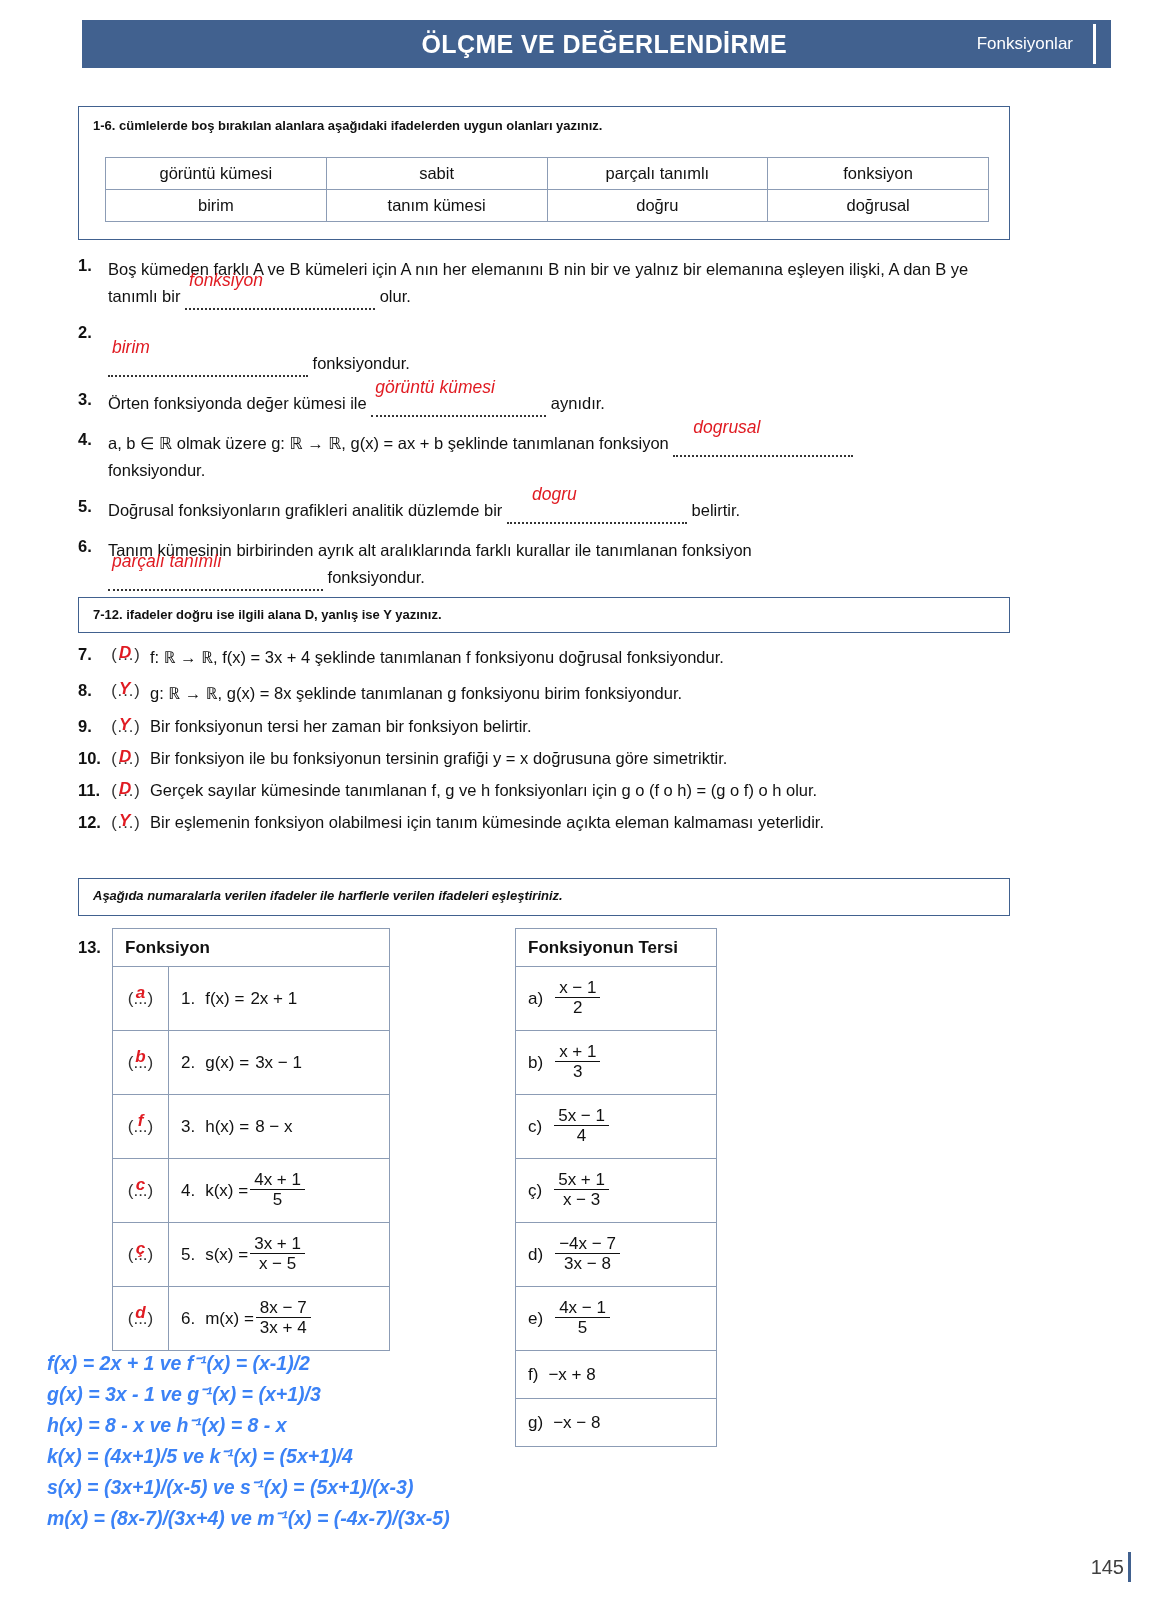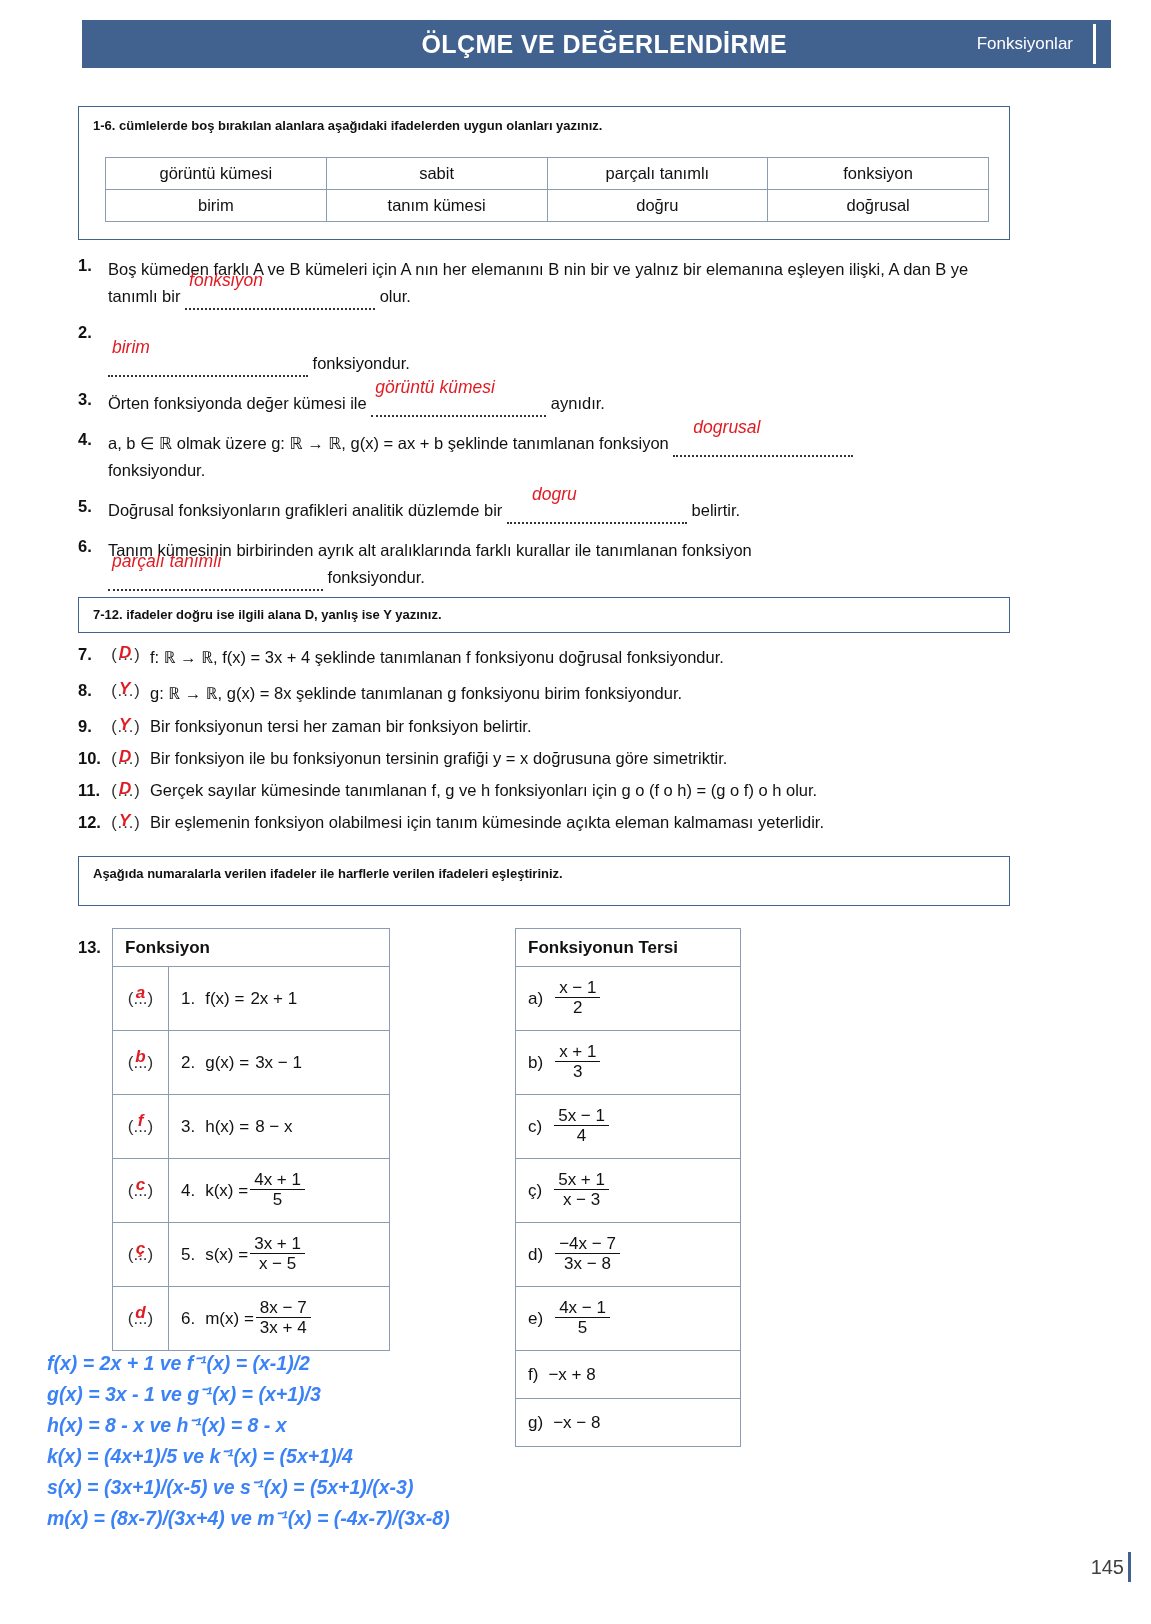--- a/index.html
+++ b/index.html
@@ -117,21 +117,21 @@
     position: absolute;
     left: 11px; top: -2px;
     color: #e01b22;
     font-style: italic;
     font-weight: bold;
     font-size: 17px;
   }
   .tf-text { flex: 1; padding-left: 6px; }
 
   
-  #match-box { left: 78px; top: 856px; width: 932px; height: 50px; }
+  #match-box { left: 78px; top: 878px; width: 932px; height: 38px; font-style: italic; }
   #match-title { position: absolute; left: 14px; top: 9px; }
 
   #match-num {
     position: absolute;
     left: 78px; top: 938px;
     font-size: 16.5px; font-weight: bold; color: #111;
   }
 
   .match-table {
     position: absolute;
@@ -464,21 +464,21 @@
           <span class="frac">
             <span class="num">8x − 7</span>
             <span class="den">3x + 4</span>
           </span>
         </span>
       </td>
     </tr>
   </tbody>
 </table>
 
-<table class="match-table" style="left:515px; top:928px; width:226px;">
+<table class="match-table" style="left:515px; top:928px; width:202px;">
   <tbody>
     <tr>
       <td class="mh">Fonksiyonun Tersi</td>
     </tr>
 
     <tr>
       <td class="mc-body">
         <span class="expr">
           <span class="lbl">a)</span>
           <span class="frac">
@@ -561,19 +561,19 @@
     </tr>
   </tbody>
 </table>
 
 <div class="solutions">
   <div class="sol-line">f(x) = 2x + 1 ve f⁻¹(x) = (x-1)/2</div>
   <div class="sol-line">g(x) = 3x - 1 ve g⁻¹(x) = (x+1)/3</div>
   <div class="sol-line">h(x) = 8 - x ve h⁻¹(x) = 8 - x</div>
   <div class="sol-line">k(x) = (4x+1)/5 ve k⁻¹(x) = (5x+1)/4</div>
   <div class="sol-line">s(x) = (3x+1)/(x-5) ve s⁻¹(x) = (5x+1)/(x-3)</div>
-  <div class="sol-line">m(x) = (8x-7)/(3x+4) ve m⁻¹(x) = (-4x-7)/(3x-8)</div>
+  <div class="sol-line">m(x) = (8x-7)/(3x+4) ve m⁻¹(x) = (-4x-7)/(3x-5)</div>
 </div>
 
 <div class="pagenum">
   <span>145</span>
   <span class="bar"></span>
 </div>
 
 </body></html>

